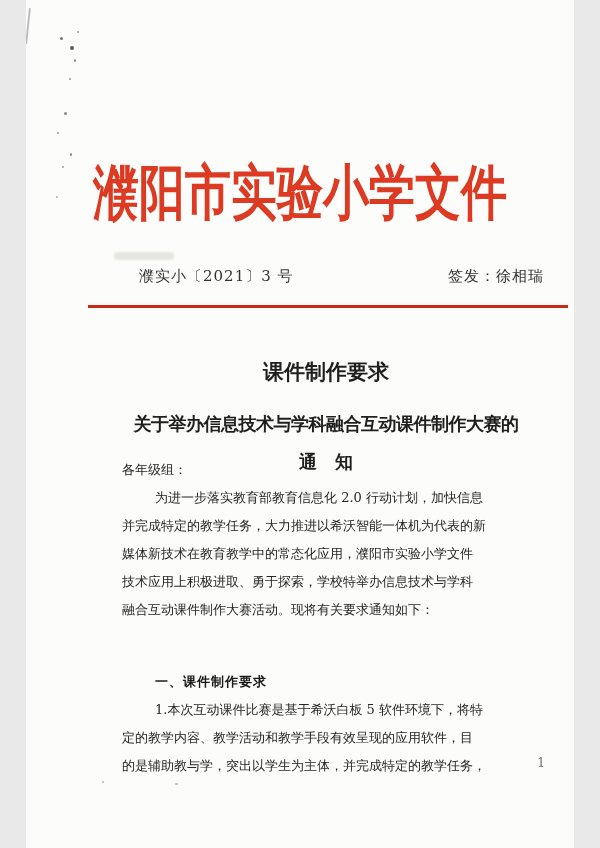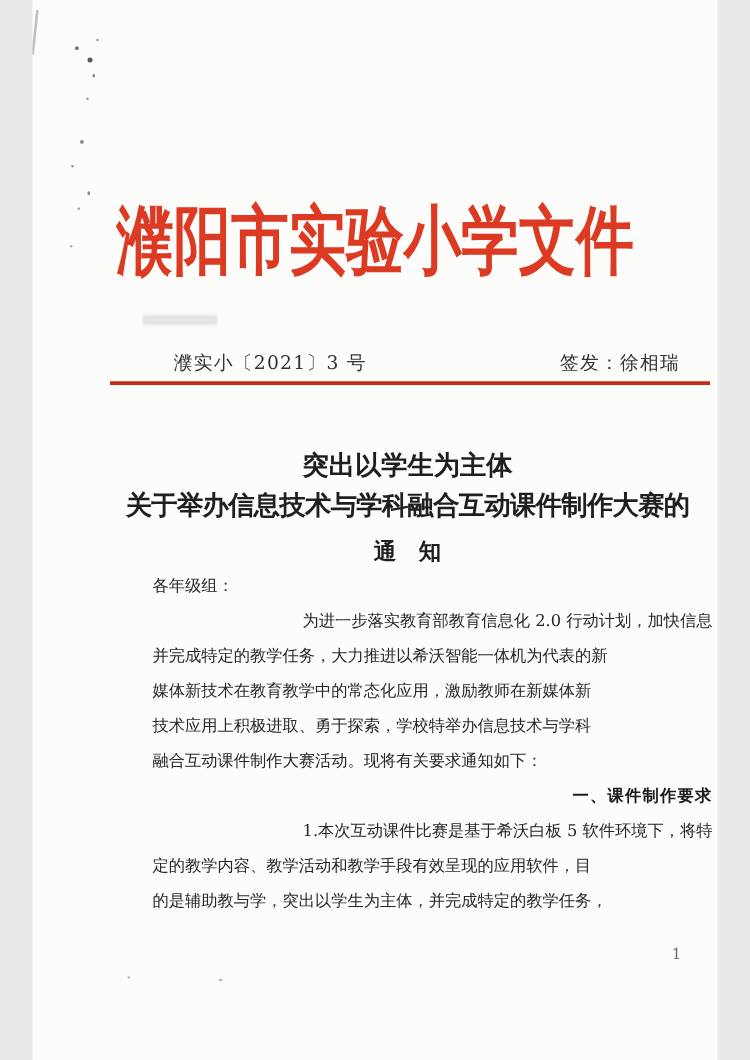--- a/index.html
+++ b/index.html
@@ -50,21 +50,21 @@
     letter-spacing: 0px;
     color: var(--header-red, #dc3a22);
     transform: scaleY(1.3);
     transform-origin: top center;
     white-space: nowrap;
   }
 
   
   .doc-meta {
     position: absolute;
-    top: 281px;
+    top: 267px;
     left: 63px;
     width: 478px;
     display: flex;
     justify-content: space-between;
     font-size: 15px;
     color: #333;
     letter-spacing: 1px;
   }
   .doc-number { margin-left: 50px; }
   .doc-issuer { margin-right: 23px; }
@@ -82,44 +82,45 @@
   .titles {
     position: absolute;
     top: 360px;
     left: 70px;
     width: 460px;
     text-align: center;
     font-weight: 700;
     color: #1f1f1f;
   }
   .title-line1 { font-size: 21px; line-height: 24px; }
-  .title-line2 { font-size: 21px; line-height: 26px; margin-top: 7px; letter-spacing: -0.5px; }
+  .title-line2 { font-size: 18px; line-height: 26px; margin-top: 27px; letter-spacing: -0.5px; }
   .title-line3 { font-size: 18px; line-height: 26px; margin-top: 12px; }
 
   
   .body-text {
     position: absolute;
     top: 456px;
     left: 96px;
     width: 448px;
     font-size: 13px;
     letter-spacing: 0px;
     color: #262626;
   }
   .body-line {
     height: 28px;
     line-height: 28px;
     white-space: nowrap;
   }
-  .indent { padding-left: 33px; text-align: right; }
+  .indent { padding-left: 33px; }
   .bold-heading {
     font-family: "DejaVu Sans", "Liberation Sans", sans-serif;
     font-weight: 700;
     letter-spacing: 1px;
     color: #1a1a1a;
+    margin-top: 44px;
   }
 
   .page-number {
     position: absolute;
     top: 756px;
     right: 29px;
     font-size: 12px;
     color: #6e6e6e;
   }
 </style>
@@ -148,30 +149,30 @@
   <div class="red-header">濮阳市实验小学文件</div>
 
   <div class="doc-meta">
     <span class="doc-number">濮实小〔2021〕3 号</span>
     <span class="doc-issuer">签发：徐相瑞</span>
   </div>
 
   <div class="red-rule"></div>
 
   <div class="titles">
-    <div class="title-line1">突出以学生为主体</div>
+    <div class="title-line1">课件制作要求</div>
     <div class="title-line2">关于举办信息技术与学科融合互动课件制作大赛的</div>
     <div class="title-line3">通　知</div>
   </div>
 
   <div class="body-text">
     <div class="body-line">各年级组：</div>
     <div class="body-line indent">为进一步落实教育部教育信息化 2.0 行动计划，加快信息</div>
     <div class="body-line">并完成特定的教学任务，大力推进以希沃智能一体机为代表的新</div>
-    <div class="body-line">媒体新技术在教育教学中的常态化应用，激励教师在新媒体新</div>
+    <div class="body-line">媒体新技术在教育教学中的常态化应用，濮阳市实验小学文件</div>
     <div class="body-line">技术应用上积极进取、勇于探索，学校特举办信息技术与学科</div>
     <div class="body-line">融合互动课件制作大赛活动。现将有关要求通知如下：</div>
     <div class="body-line indent bold-heading">一、课件制作要求</div>
     <div class="body-line indent">1.本次互动课件比赛是基于希沃白板 5 软件环境下，将特</div>
     <div class="body-line">定的教学内容、教学活动和教学手段有效呈现的应用软件，目</div>
     <div class="body-line">的是辅助教与学，突出以学生为主体，并完成特定的教学任务，</div>
   </div>
 
   <div class="page-number">1</div>
 

